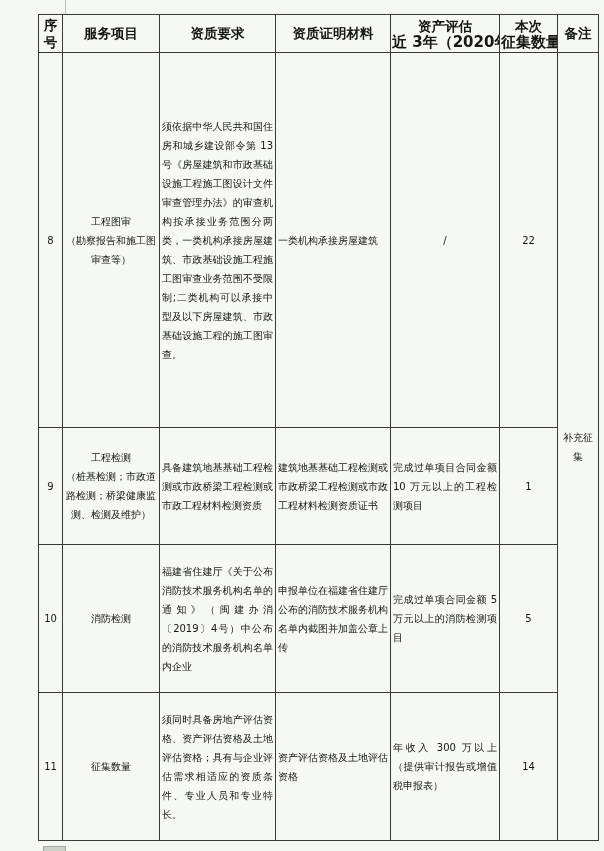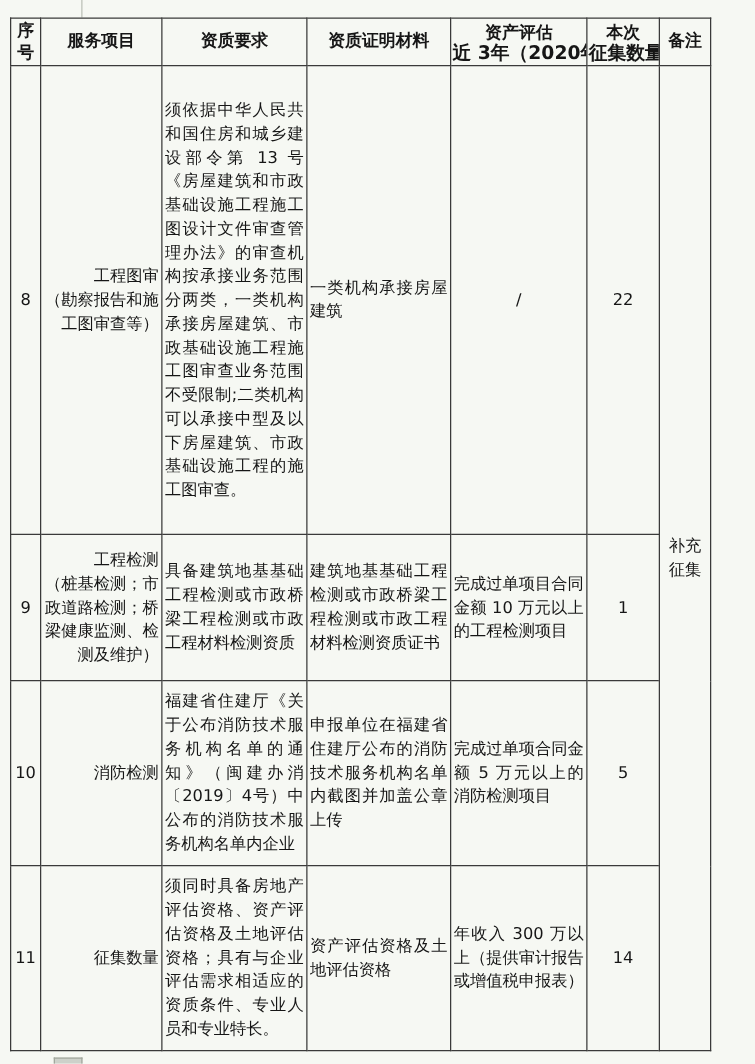--- a/index.html
+++ b/index.html
@@ -17,21 +17,21 @@
   .top-mark {
     position:absolute; left:65px; top:0; width:1px; height:14px;
     background:#bcc0b8;
   }
   .bottom-mark {
     position:absolute; left:43px; top:846px; width:23px; height:5px;
     background:#cdd1ca; border:1px solid #a2a89e; border-bottom:none;
   }
 
   table.qtable {
-    position:absolute; left:8px; top:14px;
+    position:absolute; left:38px; top:14px;
     width:560px;
     border-collapse:collapse;
     table-layout:fixed;
   }
   .qtable th, .qtable td {
     border:1px solid #3a3a3a;
     vertical-align:middle;
     overflow:hidden;
   }
   .qtable th {
@@ -41,27 +41,27 @@
     padding:1px;
     line-height:17px;
   }
   .qtable th .sub {
     font-size:15px;
     font-weight:bold;
     white-space:nowrap;
     line-height:14px;
   }
   .qtable td {
-    font-size:13px;
+    font-size:10px;
     line-height:19px;
     padding:1px 2px;
   }
   .c { text-align:center; }
   .j { text-align:justify; text-justify:inter-character; }
-  .pre { white-space:pre-wrap;text-align:right; }
+  .pre { white-space:pre-wrap; }
   .qual { line-height:18.5px; }
 </style>
 </head>
 <body>
 
 <div class="page">
 
   <div class="top-mark"></div>
 
   <table class="qtable">

